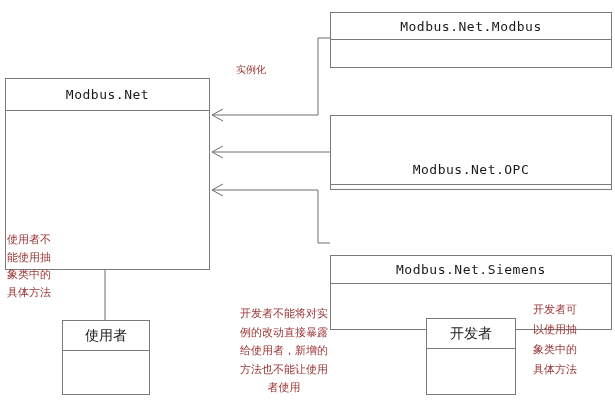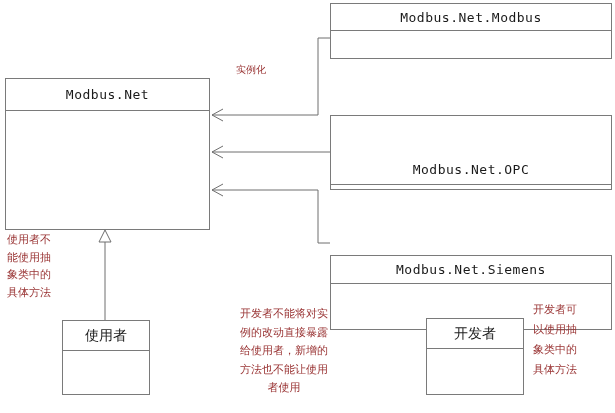--- a/index.html
+++ b/index.html
@@ -38,31 +38,31 @@
     font-family: "DejaVu Sans Mono", "Liberation Mono", monospace;
     font-size: 13px;
     letter-spacing: 0.5px;
   }
   .cjk-title {
     font-family: "DejaVu Serif", "Liberation Serif", serif;
     font-size: 14px;
   }
   .box-body { flex: 1 1 auto; background: #ffffff; }
 
-  .box-modbus  { left: 330px; top: 3px;   width: 282px; height: 56px; }
+  .box-modbus  { left: 330px; top: 12px;   width: 282px; height: 56px; }
   .box-modbus  .box-header { height: 27px; }
-  .box-net     { left: 5px;   top: 78px;  width: 205px; height: 152px; gap: 12px; }
+  .box-net     { left: 5px;   top: 78px;  width: 205px; height: 192px; gap: 12px; }
   .box-net     .box-header { height: 32px; }
   .box-opc     { left: 330px; top: 115px; width: 282px; height: 75px; }
   .box-opc     .box-header { height: 30px; margin-top: 39px; }
   .box-siemens { left: 330px; top: 230px; width: 282px; height: 75px; margin-top: 25px; }
   .box-siemens .box-header { height: 28px; }
   .box-user    { left: 62px;  top: 320px; width: 88px;  height: 75px; }
   .box-user    .box-header { height: 30px; text-align: center; }
-  .box-dev     { left: 426px; top: 318px; width: 98px;  height: 77px; gap: 8px; }
+  .box-dev     { left: 426px; top: 318px; width: 90px;  height: 77px; gap: 8px; }
   .box-dev     .box-header { height: 30px; }
 
   .note {
     position: absolute;
     color: var(--annotation, #993333);
     font-family: "DejaVu Serif", "Liberation Serif", serif;
     font-size: 11px;
     line-height: 17.5px;
     white-space: pre-line;
   }

